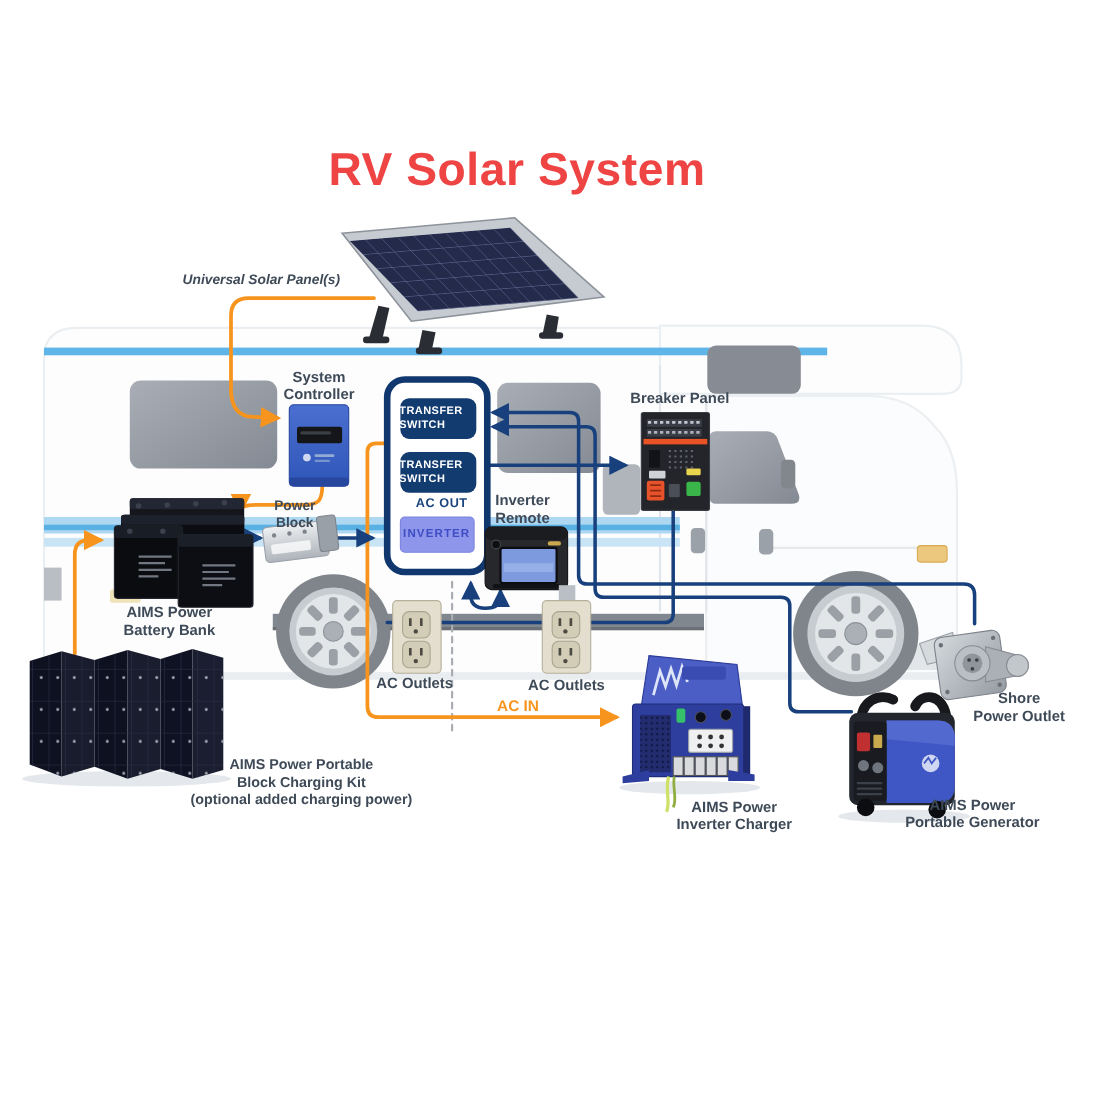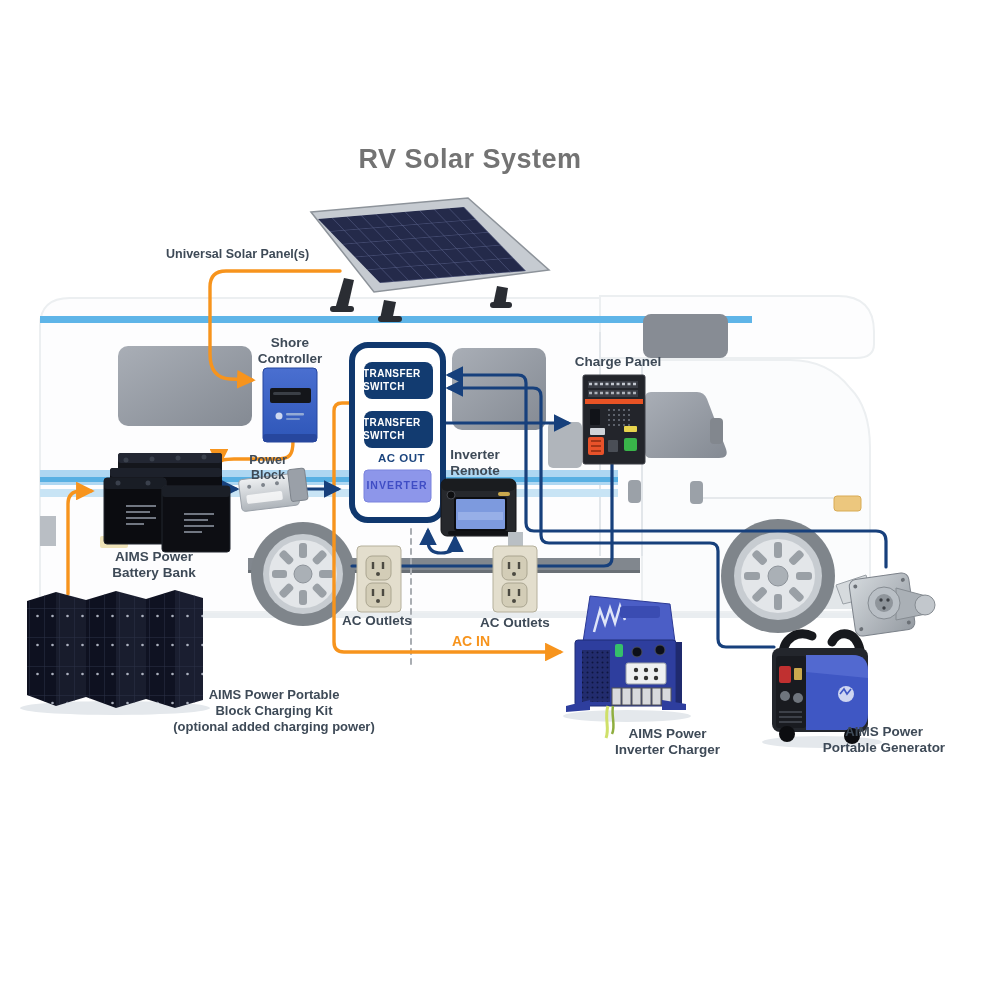--- a/index.html
+++ b/index.html
@@ -1,23 +1,23 @@
 <!DOCTYPE html>
 <html><head>
 <meta charset="utf-8">
 <style>
   html,body{margin:0;padding:0;background:#fff;}
   .stage{position:relative;width:1000px;height:1000px;background:#ffffff;overflow:hidden;
          font-family:"Liberation Sans",sans-serif;}
   svg.scene{position:absolute;left:0;top:0;width:1000px;height:1000px;}
   .lbl{position:absolute;white-space:pre-line;text-align:center;color:#3e4a57;
        font-size:13.5px;font-weight:600;line-height:1.22;z-index:10;}
-  .lbl.left{text-align:left;}
+  .lbl.left{text-align:left;font-style:italic;}
   .title{position:absolute;left:240px;top:130px;width:460px;text-align:center;
-         font-size:27px;font-weight:700;color:#737373;letter-spacing:.5px;z-index:10;margin-top:14px;}
+         font-size:42px;font-weight:700;color:#ef4444;letter-spacing:.5px;z-index:10;}
   .ts-text{position:absolute;color:#ffffff;font-size:10px;font-weight:700;
            letter-spacing:.4px;text-align:left;white-space:pre-line;line-height:1.3;z-index:10;}
   .acout-text{position:absolute;left:378px;top:452px;width:62px;
            color:#1c457e;font-size:11.5px;font-weight:700;letter-spacing:.5px;z-index:10;}
   .inv-text{position:absolute;left:363px;top:479px;width:68px;text-align:center;
            color:#3f4dc5;font-size:10.5px;font-weight:700;letter-spacing:1px;z-index:10;}
   .ac-in{position:absolute;left:418px;top:633px;width:72px;text-align:right;
          color:#f7941d;font-size:14px;font-weight:700;z-index:10;}
 </style>
 </head>
@@ -336,38 +336,40 @@
     <circle cx="884" cy="603" r="9" fill="#8f959b"></circle>
     <circle cx="881" cy="600" r="1.7" fill="#3c4046"></circle>
         <circle cx="888" cy="600" r="1.7" fill="#3c4046"></circle>
     <circle cx="884" cy="608" r="1.7" fill="#3c4046"></circle>
   </g>
 </svg>
 
 <div class="title">RV Solar System</div>
 
 <div class="lbl left" style="left:166px;top:247px;width:160px;font-size:12.5px;">Universal Solar Panel(s)</div>
-<div class="lbl" style="left:240px;top:335px;width:100px;">Shore
+<div class="lbl" style="left:240px;top:335px;width:100px;">System
 Controller</div>
 <div class="lbl" style="left:234px;top:453px;width:68px;font-size:12.5px;">Power Block</div>
-<div class="lbl" style="left:562px;top:354px;width:112px;">Charge Panel</div>
+<div class="lbl" style="left:562px;top:354px;width:112px;">Breaker Panel</div>
 <div class="lbl" style="left:432px;top:447px;width:86px;">Inverter
 Remote</div>
 <div class="lbl" style="left:90px;top:549px;width:128px;">AIMS Power
 Battery Bank</div>
 <div class="lbl" style="left:337px;top:613px;width:80px;">AC Outlets</div>
 <div class="lbl" style="left:475px;top:615px;width:80px;">AC Outlets</div>
 <div class="ac-in">AC IN</div>
 <div class="lbl" style="left:160px;top:687px;width:228px;font-size:13px;">AIMS Power Portable
 Block Charging Kit
 (optional added charging power)</div>
 <div class="lbl" style="left:595px;top:726px;width:145px;">AIMS Power
 Inverter Charger</div>
 <div class="lbl" style="left:800px;top:724px;width:168px;">AIMS Power
 Portable Generator</div>
+<div class="lbl" style="left:864px;top:627px;width:125px;">Shore
+Power Outlet</div>
 
 <div class="ts-text" style="left:363px;top:367px;width:70px;">TRANSFER
 SWITCH</div>
 <div class="ts-text" style="left:363px;top:416px;width:70px;">TRANSFER
 SWITCH</div>
 <div class="acout-text">AC OUT</div>
 <div class="inv-text">INVERTER</div>
 
 </div>
 

